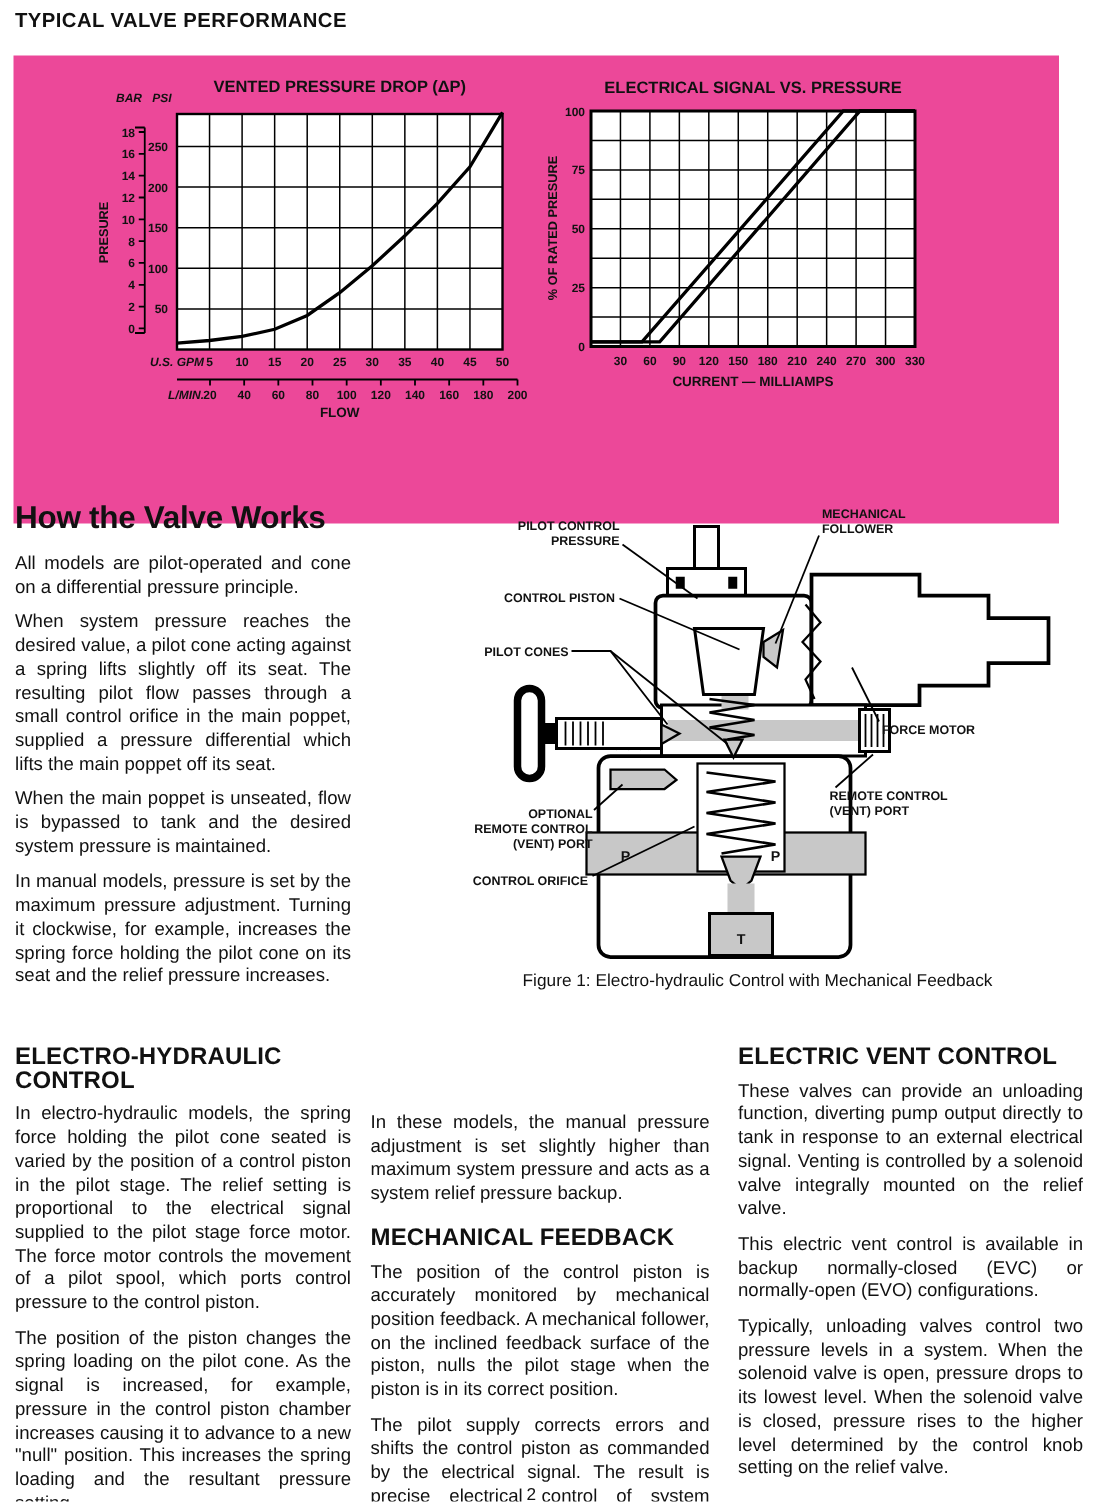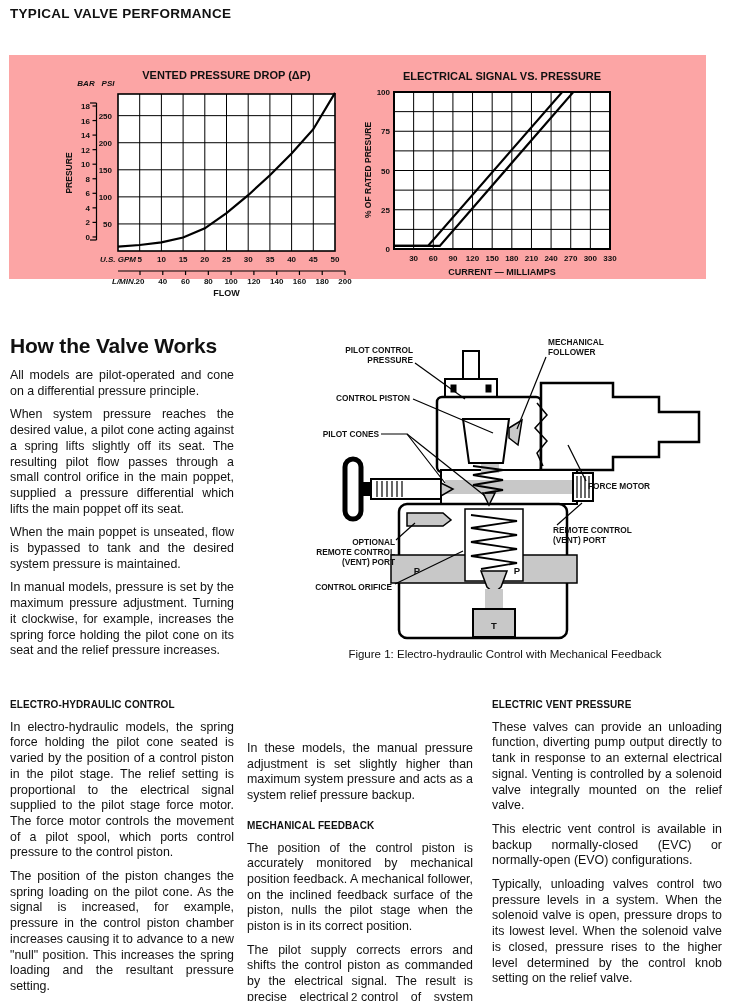--- a/index.html
+++ b/index.html
@@ -4,31 +4,31 @@
 <style>
   html,body{margin:0;padding:0;}
   body{
     width:731px;height:1001px;position:relative;overflow:hidden;
     background:#ffffff;color:#111;
     font-family:"Liberation Sans","DejaVu Sans",sans-serif;
     -webkit-font-smoothing:antialiased;
   }
   .abs{position:absolute;}
   #doc-title{left:10px;top:6px;font-size:13.5px;font-weight:bold;letter-spacing:.3px;}
-  #charts-panel{left:9px;top:37px;width:697px;height:224px;background:#fca5a5;margin-top:18px;}
+  #charts-panel{left:9px;top:37px;width:697px;height:312px;background:#ec4899;}
   #chart-left{position:absolute;left:51px;top:8px;}
   #chart-right{position:absolute;left:351px;top:8px;}
   #how-heading{left:10px;top:334px;font-size:21px;font-weight:bold;letter-spacing:-.2px;}
   .bodycol{font-size:12.4px;line-height:15.7px;text-align:justify;}
   .bodycol p{margin:0 0 8px 0;}
   #how-text{left:10px;top:368px;width:224px;}
   #valve-diagram{left:295px;top:333px;}
   #figure-caption{left:290px;top:648px;width:430px;text-align:center;
     font-size:11.5px;}
-  .colhead{font-size:10px;font-weight:bold;margin:0 0 7px 0;letter-spacing:.1px;}
+  .colhead{font-size:16px;font-weight:bold;margin:0 0 7px 0;letter-spacing:.1px;}
   .colhead.mid{margin-top:14px;}
   #col1{left:10px;top:697px;width:224px;}
   #col2{left:247px;top:730px;width:226px;margin-top:11px;}
   #col3{left:492px;top:697px;width:230px;}
   #page-number{left:351px;top:991px;font-size:11.5px;}
   svg text{font-family:"Liberation Sans","DejaVu Sans",sans-serif;}
 </style>
 </head>
 <body>
 
@@ -279,19 +279,19 @@
 </div>
 
 <div class="abs bodycol" id="col2">
   <p>In these models, the manual pressure adjustment is set slightly higher than maximum system pressure and acts as a system relief pressure backup.</p>
   <h3 class="colhead mid">MECHANICAL FEEDBACK</h3>
   <p>The position of the control piston is accurately monitored by mechanical position feedback. A mechanical follower, on the inclined feedback surface of the piston, nulls the pilot stage when the piston is in its correct position.</p>
   <p>The pilot supply corrects errors and shifts the control piston as commanded by the electrical signal. The result is precise electrical control of system pressure.</p>
 </div>
 
 <div class="abs bodycol" id="col3">
-  <h3 class="colhead">ELECTRIC VENT PRESSURE</h3>
+  <h3 class="colhead">ELECTRIC VENT CONTROL</h3>
   <p>These valves can provide an unloading function, diverting pump output directly to tank in response to an external electrical signal. Venting is controlled by a solenoid valve integrally mounted on the relief valve.</p>
   <p>This electric vent control is available in backup normally-closed (EVC) or normally-open (EVO) configurations.</p>
   <p>Typically, unloading valves control two pressure levels in a system. When the solenoid valve is open, pressure drops to its lowest level. When the solenoid valve is closed, pressure rises to the higher level determined by the control knob setting on the relief valve.</p>
 </div>
 
 <div class="abs" id="page-number">2</div>
 
 </body></html>

